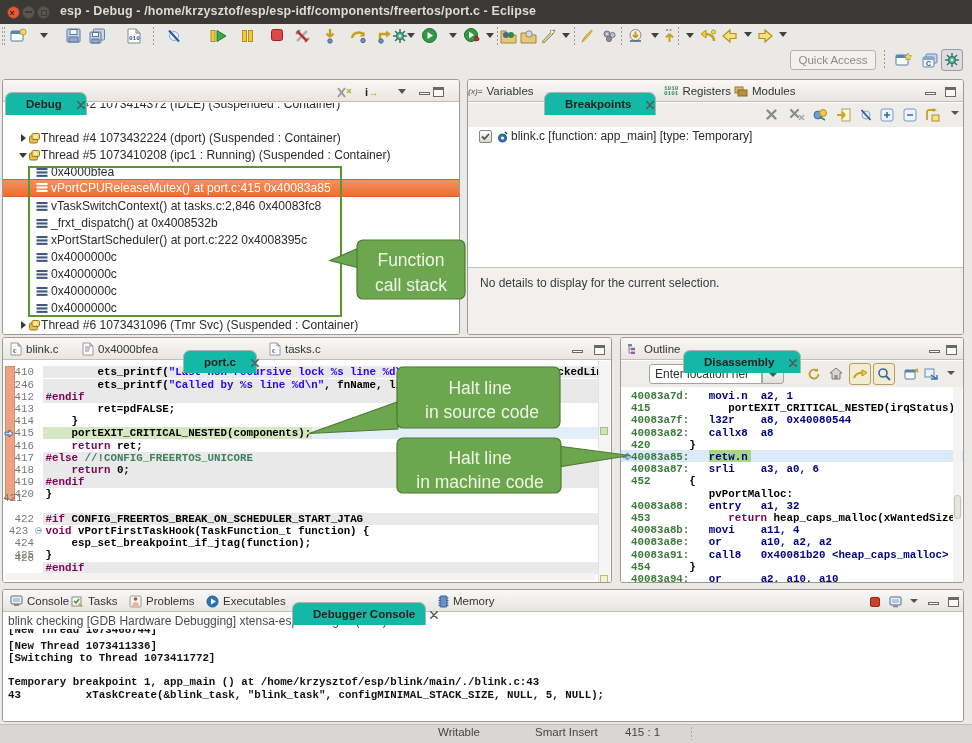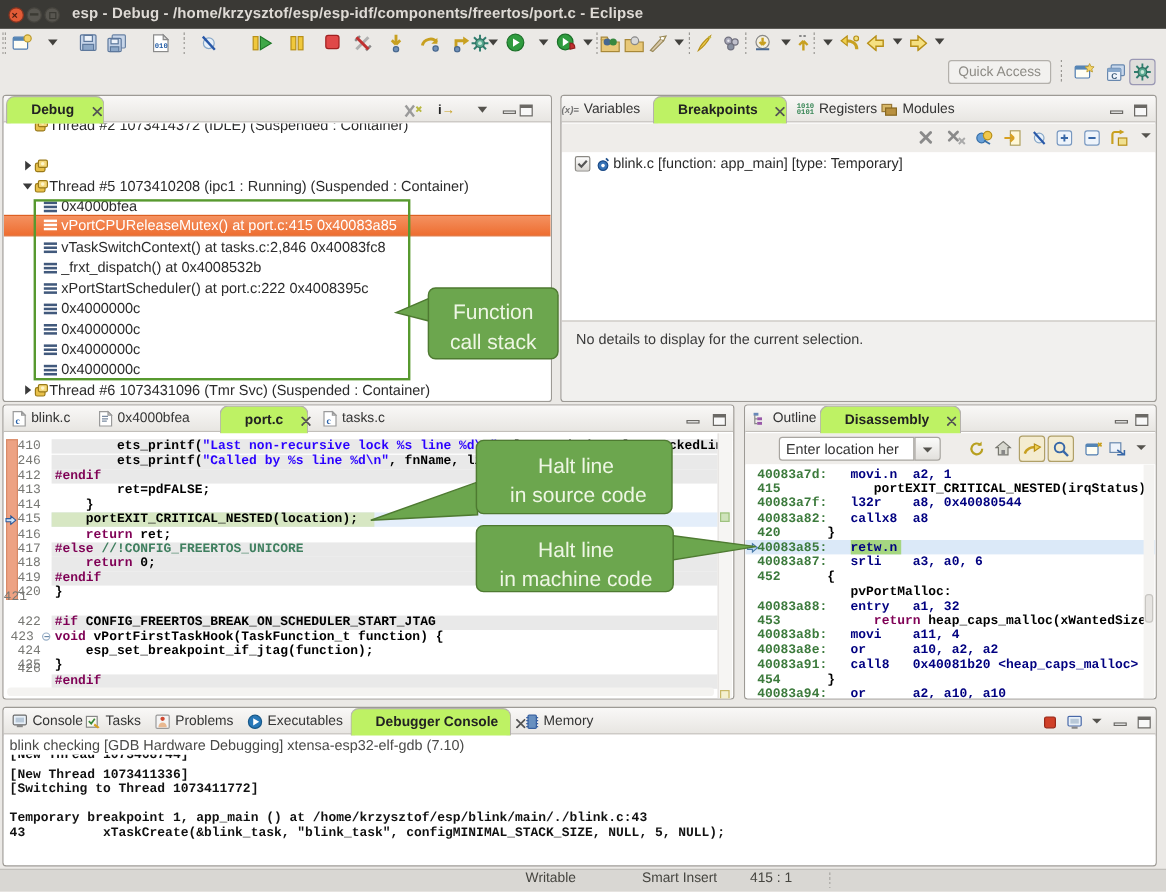--- a/index.html
+++ b/index.html
@@ -1,20 +1,20 @@
 <!DOCTYPE html>
 <html><head><meta charset="utf-8">
 <style>
 *{margin:0;padding:0;box-sizing:border-box}
 html,body{width:972px;height:743px;overflow:hidden}
 body{position:relative;background:#ebe9e6;font-family:"Liberation Sans",sans-serif;-webkit-font-smoothing:antialiased}
 .a{position:absolute}
 .panel{position:absolute;background:#fff;border:1px solid #9d9a95;border-radius:3px;overflow:hidden}
 .phead{position:absolute;left:0;right:0;top:0;height:22px;background:linear-gradient(#f9f8f7,#e8e6e2);border-bottom:1px solid #c2bfba}
-.tab{position:absolute;top:0;height:23px;background:#bef264;border:1px solid #b5b2ac;border-bottom:none;border-radius:7px 7px 0 0;display:flex;align-items:center;padding:0 5px;gap:15px;z-index:3}
+.tab{position:absolute;top:12px;height:23px;background:#14b8a6;border:1px solid #b5b2ac;border-bottom:none;border-radius:7px 7px 0 0;display:flex;align-items:center;padding:0 5px;gap:15px;z-index:3}
 .tabi{display:flex;align-items:center;gap:4px;position:absolute;top:0;height:22px;padding:0 4px;color:#333}
 .tlbl{font-size:11.5px;color:#222;font-weight:bold;white-space:nowrap}
 .tlbl2{font-size:11.5px;color:#333;white-space:nowrap}
 .mono{font-family:"Liberation Mono",monospace;font-size:10.8px;font-weight:bold;white-space:pre}
 .trow{position:absolute;left:0;height:17px;display:flex;align-items:center;white-space:nowrap;font-size:12.1px;color:#2b2b2b}
 .kw{color:#7f0055;font-weight:bold}
 .str{color:#2a00ff}
 .cmt{color:#3f7f5f}
 .grn{color:#3c7a3c}
 .nvy{color:#000080}
@@ -299,20 +299,21 @@
       </div>
   <div class="trow" style="top:26.5px;right:0">
         <span style="position:absolute;left:18px;top:4px;width:0;height:0;border-left:5px solid #3a3a3a;border-top:4px solid transparent;border-bottom:4px solid transparent"></span>
         <span style="position:absolute;left:25px;top:2px">
           <svg width="13" height="13" viewBox="0 0 13 13">
             <rect x="1.5" y="4" width="8" height="7" rx="1.5" fill="#e8c04a" stroke="#9a7a18" stroke-width="1"></rect>
             <rect x="4" y="1.5" width="7.5" height="6" rx="1.2" fill="#f4d879" stroke="#9a7a18" stroke-width="1"></rect>
             <circle cx="7.6" cy="4.4" r="1.5" fill="#fdf3c9"></circle>
           </svg>
         </span>
+        <span style="position:absolute;left:38px;top:1.5px">Thread #4 1073432224 (dport) (Suspended : Container)</span>
       </div>
   <div class="trow" style="top:43.5px;right:0">
         <span style="position:absolute;left:16px;top:6px;width:0;height:0;border-top:5px solid #3a3a3a;border-left:4px solid transparent;border-right:4px solid transparent"></span>
         <span style="position:absolute;left:25px;top:2px">
           <svg width="13" height="13" viewBox="0 0 13 13">
             <rect x="1.5" y="4" width="8" height="7" rx="1.5" fill="#e8c04a" stroke="#9a7a18" stroke-width="1"></rect>
             <rect x="4" y="1.5" width="7.5" height="6" rx="1.2" fill="#f4d879" stroke="#9a7a18" stroke-width="1"></rect>
             <circle cx="7.6" cy="4.4" r="1.5" fill="#fdf3c9"></circle>
           </svg>
         </span>
@@ -613,21 +614,21 @@
   <div class="a mono" style="left:42.6px;top:5.3px;height:12.2px;line-height:12.2px;color:#000">        ets_printf(<span class="str">"Last non-recursive lock %s line %d\n"</span>, lastLockedFn, lastLockedLine);</div>
   <div class="a mono" style="left:0px;top:17.5px;width:31px;height:12.2px;text-align:right;font-weight:normal;color:#787874;line-height:12.2px">246</div>
   <div class="a mono" style="left:42.6px;top:17.5px;height:12.2px;line-height:12.2px;color:#000">        ets_printf(<span class="str">"Called by %s line %d\n"</span>, fnName, line);</div>
   <div class="a mono" style="left:0px;top:29.7px;width:31px;height:12.2px;text-align:right;font-weight:normal;color:#787874;line-height:12.2px">412</div>
   <div class="a mono" style="left:42.6px;top:29.7px;height:12.2px;line-height:12.2px;color:#000"><span class="kw">#endif</span></div>
   <div class="a mono" style="left:0px;top:41.9px;width:31px;height:12.2px;text-align:right;font-weight:normal;color:#787874;line-height:12.2px">413</div>
   <div class="a mono" style="left:42.6px;top:41.9px;height:12.2px;line-height:12.2px;color:#000">        ret=pdFALSE;</div>
   <div class="a mono" style="left:0px;top:54.1px;width:31px;height:12.2px;text-align:right;font-weight:normal;color:#787874;line-height:12.2px">414</div>
   <div class="a mono" style="left:42.6px;top:54.1px;height:12.2px;line-height:12.2px;color:#000">    }</div>
   <div class="a mono" style="left:0px;top:66.3px;width:31px;height:12.2px;text-align:right;font-weight:normal;color:#787874;line-height:12.2px">415</div>
-  <div class="a mono" style="left:42.6px;top:66.3px;height:12.2px;line-height:12.2px;color:#000">    portEXIT_CRITICAL_NESTED(location);</div>
+  <div class="a mono" style="left:42.6px;top:66.3px;height:12.2px;line-height:12.2px;color:#000">    portEXIT_CRITICAL_NESTED(components);</div>
   <div class="a mono" style="left:0px;top:78.5px;width:31px;height:12.2px;text-align:right;font-weight:normal;color:#787874;line-height:12.2px">416</div>
   <div class="a mono" style="left:42.6px;top:78.5px;height:12.2px;line-height:12.2px;color:#000">    <span class="kw">return</span> ret;</div>
   <div class="a mono" style="left:0px;top:90.7px;width:31px;height:12.2px;text-align:right;font-weight:normal;color:#787874;line-height:12.2px">417</div>
   <div class="a mono" style="left:42.6px;top:90.7px;height:12.2px;line-height:12.2px;color:#000"><span class="kw">#else</span> <span class="cmt">//!CONFIG_FREERTOS_UNICORE</span></div>
   <div class="a mono" style="left:0px;top:102.9px;width:31px;height:12.2px;text-align:right;font-weight:normal;color:#787874;line-height:12.2px">418</div>
   <div class="a mono" style="left:42.6px;top:102.9px;height:12.2px;line-height:12.2px;color:#000">    <span class="kw">return</span> 0;</div>
   <div class="a mono" style="left:0px;top:115.1px;width:31px;height:12.2px;text-align:right;font-weight:normal;color:#787874;line-height:12.2px">419</div>
   <div class="a mono" style="left:42.6px;top:115.1px;height:12.2px;line-height:12.2px;color:#000"><span class="kw">#endif</span></div>
   <div class="a mono" style="left:0px;top:127.3px;width:31px;height:12.2px;text-align:right;font-weight:normal;color:#787874;line-height:12.2px">420</div>
   <div class="a mono" style="left:42.6px;top:127.3px;height:12.2px;line-height:12.2px;color:#000">}</div>

